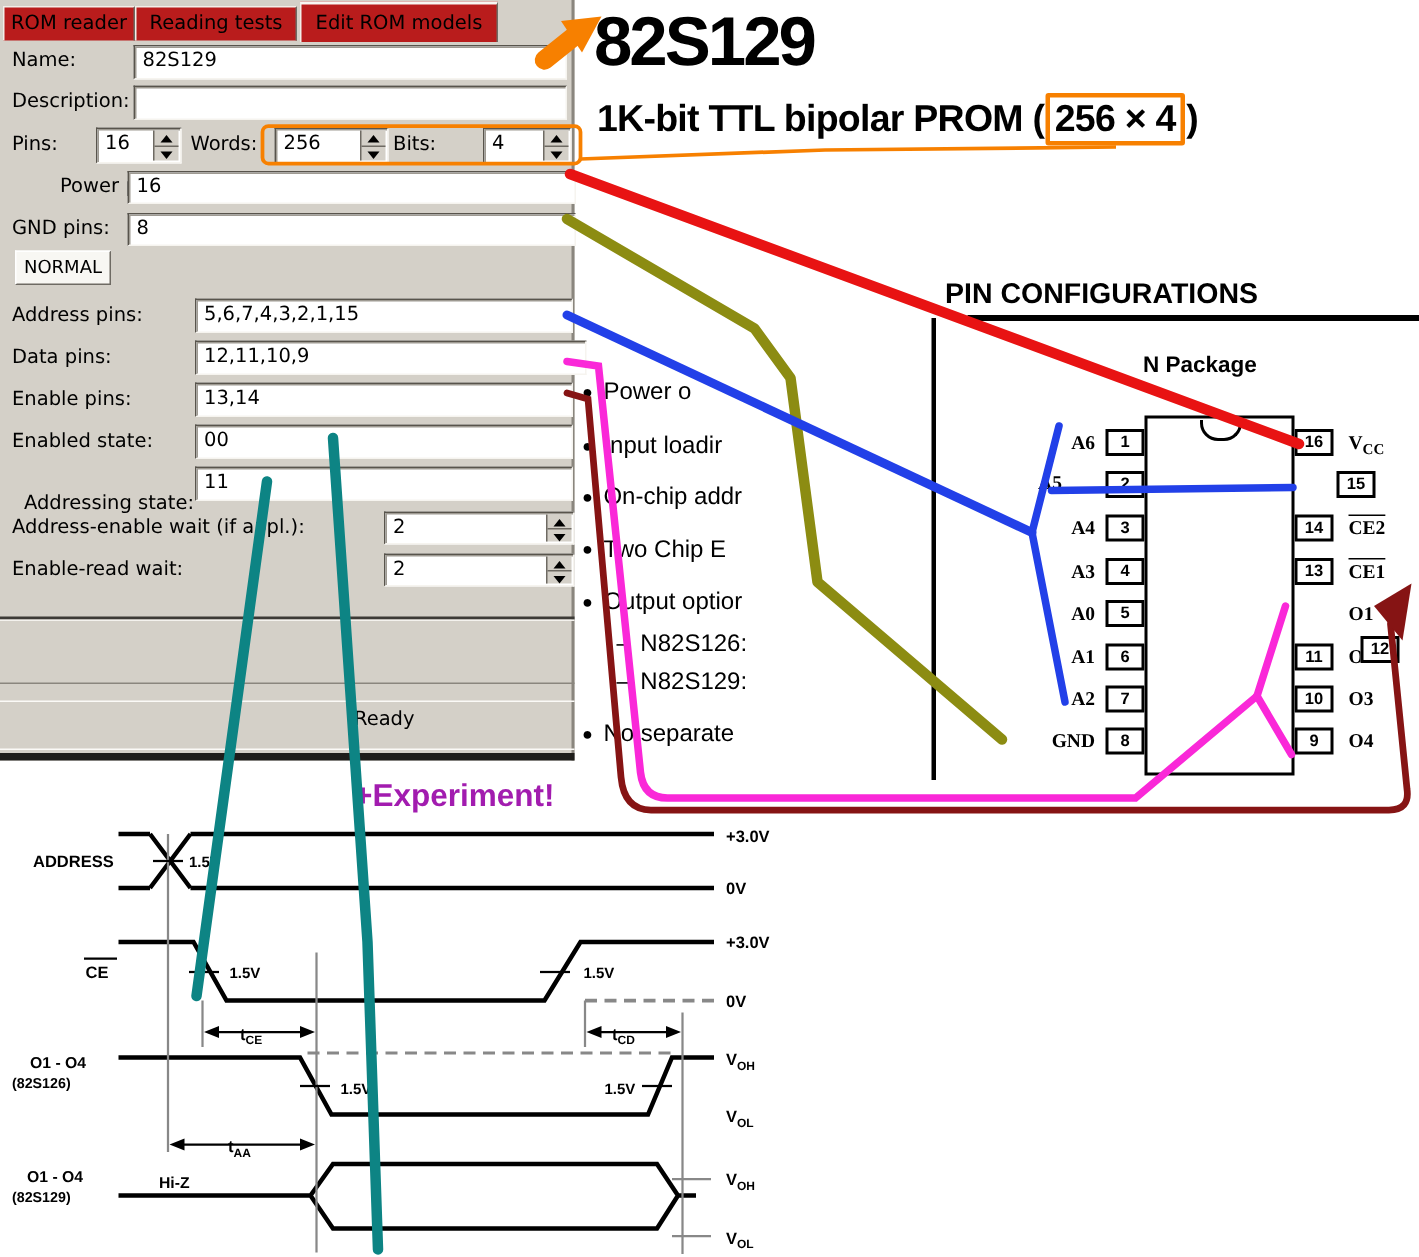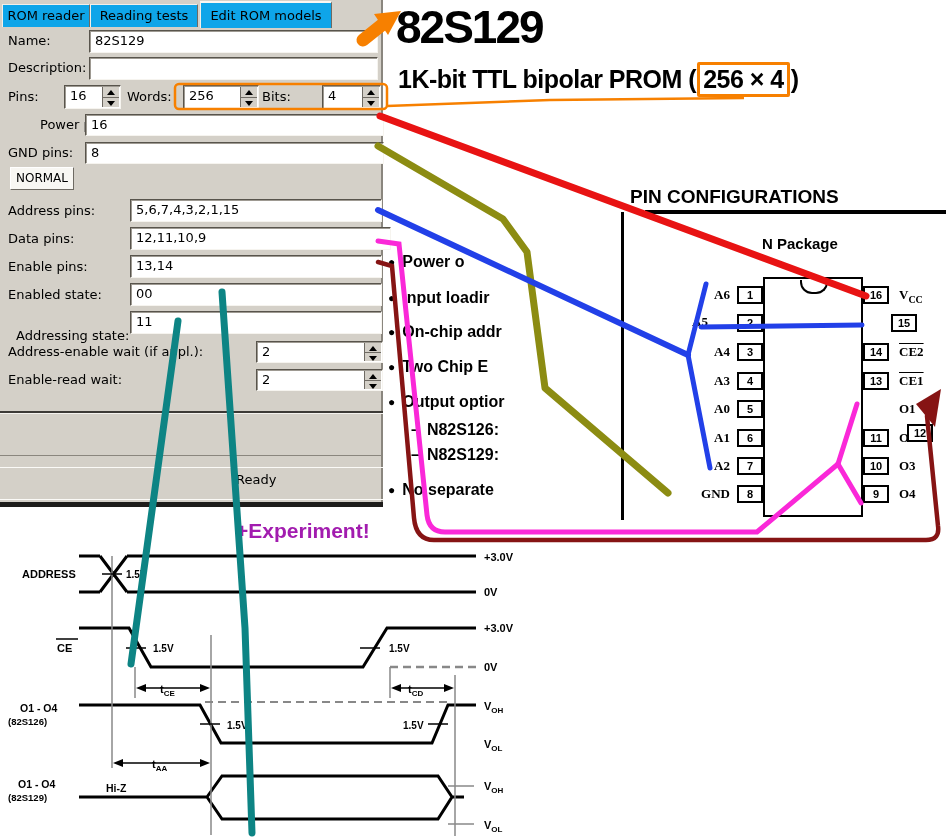--- a/index.html
+++ b/index.html
@@ -3,21 +3,21 @@
 <meta charset="utf-8">
 <style>
   html,body{margin:0;padding:0;background:#fff;}
   #app{position:relative;width:946px;height:838px;background:#fff;overflow:hidden;
        font-family:"DejaVu Sans","Liberation Sans",sans-serif;color:#000;}
 
   
   .gui{position:absolute;left:0;top:0;width:383px;height:507px;background:#d4d0c8;z-index:10;}
   .gui .edge{position:absolute;right:0;top:0;width:2px;height:507px;background:#8a867e;}
   .tab{position:absolute;top:4px;height:22px;line-height:22px;text-align:center;
-       font-size:13px;background:#0ea5e9;border-left:1px solid #f2efe9;border-right:1px solid #6e6a63;
+       font-size:13px;background:#b91c1c;border-left:1px solid #f2efe9;border-right:1px solid #6e6a63;
        border-top:1px solid #f2efe9;}
   .tab.active{top:1px;height:25px;line-height:25px;border-top:2px solid #f8f6f2;z-index:2;}
   .lbl{position:absolute;font-size:13px;white-space:nowrap;}
   .tin{position:absolute;background:#fff;border:1px solid #58544c;border-bottom-color:#f6f4ef;border-right-color:#f6f4ef;
        box-shadow:inset 1px 1px 0 #9e9a92;font-size:13px;}
   .tin .val{position:absolute;left:5px;top:2px;white-space:nowrap;}
   .spinbtns{position:absolute;right:1px;top:1px;bottom:1px;width:16px;background:#d4d0c8;
        border-left:1px solid #6e6a63;display:flex;flex-direction:column;}
   .spinbtns .sb{flex:1;position:relative;border-bottom:1px solid #6e6a63;}
   .spinbtns .sb:last-child{border-bottom:none;}
@@ -30,21 +30,21 @@
        font-size:12px;text-align:center;line-height:21px;}
   .hline{position:absolute;left:0;width:383px;}
 
   
   .ds{position:absolute;z-index:1;white-space:nowrap;font-family:"Liberation Sans",sans-serif;}
   .ds-title{left:396px;top:0px;font-size:46px;font-weight:bold;letter-spacing:-2px;}
   .ds-sub{left:398px;top:62px;font-size:25px;font-weight:bold;letter-spacing:-0.5px;}
   .boxed{display:inline-block;border:3px solid #f78000;border-radius:2px;padding:0 3px;margin:0 1px;}
   .ds-pinhead{left:630px;top:186px;font-size:19px;font-weight:bold;}
   .ds-pkg{left:762px;top:235px;font-size:15px;font-weight:bold;}
-  .feat{position:absolute;font-size:16px;font-weight:bold;white-space:nowrap;z-index:1;
+  .feat{position:absolute;font-size:16px;font-weight:normal;white-space:nowrap;z-index:1;
         font-family:"Liberation Sans",sans-serif;}
   .feat .mk{margin-right:7px;font-size:12px;vertical-align:1px;}
   .feat.sub .mk{font-size:16px;vertical-align:0;}
   .pkg-body{position:absolute;left:763px;top:277px;width:96px;height:236px;border:2.5px solid #000;z-index:1;}
   .pkg-notch{position:absolute;left:800px;top:280px;width:24px;height:12px;border:2px solid #000;border-top:none;
         border-radius:0 0 12px 12px;z-index:2;}
   .pinbox{position:absolute;width:22px;height:14px;border:2px solid #000;background:#fff;z-index:2;
         font-size:11px;font-weight:bold;text-align:center;line-height:14px;font-family:"Liberation Sans",sans-serif;}
   .pinlab{position:absolute;font-size:13px;font-weight:bold;z-index:1;font-family:Liberation Serif, serif;}
   .pinlab.l{width:60px;text-align:right;}

